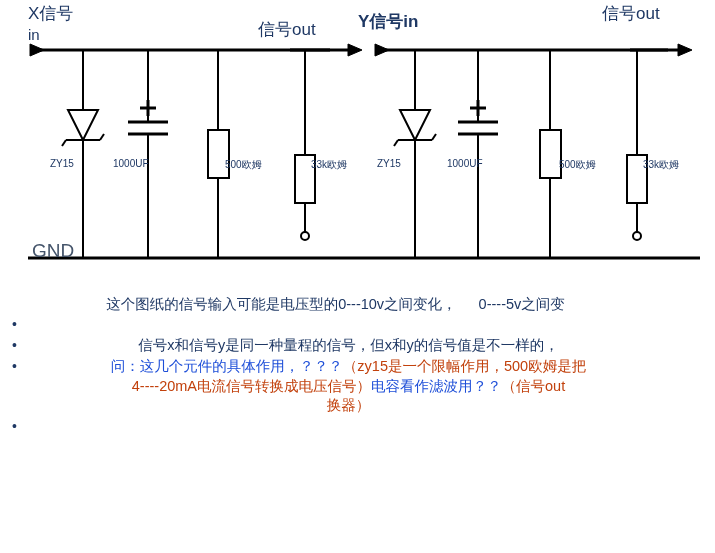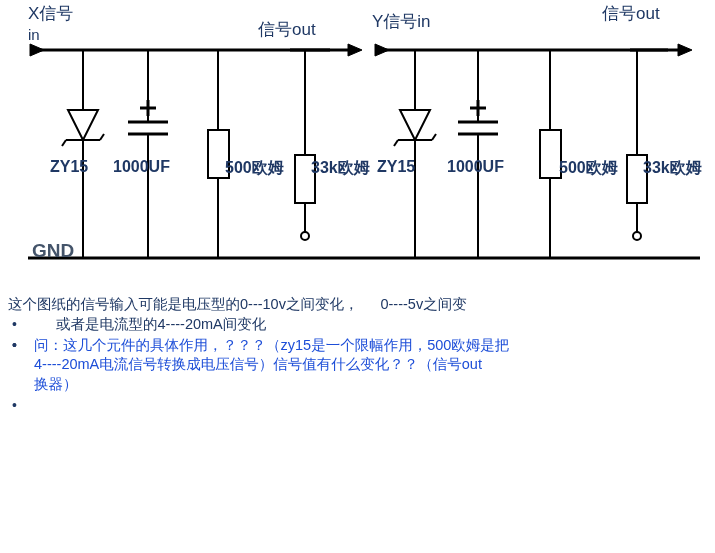--- a/index.html
+++ b/index.html
@@ -38,38 +38,38 @@
     font-family: "Liberation Sans", sans-serif;
     white-space: nowrap;
   }
   .lbl-big {
     font-size: 17px;
   }
   .lbl-mid {
     font-size: 15px;
   }
   .lbl-small {
-    font-size: 16px;
-    font-weight: bold;
+    font-size: 10px;
+    font-weight: normal;
   }
   .lbl-gnd {
     font-size: 19px;
     color: #44546a;
-    font-weight: bold;
   }
   
   .textblock {
     position: absolute;
     left: 0;
     top: 295px;
     width: 663px;
     height: 258px;
     font-size: 14.5px;
     color: #1f3864;
     line-height: 1.32;
+    text-align: center;
   }
   .para {
     position: relative;
     padding-left: 8px;
     margin: 0 0 1px 0;
   }
   .bullet-row {
     position: relative;
     padding-left: 34px;
     margin: 0 0 2px 0;
@@ -83,21 +83,21 @@
   }
   .indent {
     display: inline-block;
     width: 48px;
   }
   .indent-sm {
     display: inline-block;
     width: 22px;
   }
   .cyan {
-    color: #1d4ed8;
+    color: #c2410c;
   }
   .navy {
     color: #1d4ed8;
   }
   .nowrapline {
     display: block;
   }
 </style>
 </head>
 <body>
@@ -167,21 +167,21 @@
       <rect x="627" y="155" width="20" height="48" fill="#ffffff" stroke="#000" stroke-width="2"></rect>
       <line x1="637" y1="203" x2="637" y2="232" stroke="#000" stroke-width="2"></line>
       <circle cx="637" cy="236" r="4" fill="#ffffff" stroke="#000" stroke-width="2"></circle>
     </svg>
 
     <div class="lbl lbl-big" style="left:28px; top:2px;">X信号</div>
     <div class="lbl lbl-mid" style="left:28px; top:26px;">in</div>
 
     <div class="lbl lbl-big" style="left:258px; top:18px;">信号out</div>
 
-    <div class="lbl lbl-big" style="left:372px; top:10px;">Y信号in</div>
+    <div class="lbl lbl-big" style="left:358px; top:10px;font-weight:bold;">Y信号in</div>
 
     <div class="lbl lbl-big" style="left:602px; top:2px;">信号out</div>
 
     <div class="lbl lbl-gnd" style="left:32px; top:240px;">GND</div>
 
     <div class="lbl lbl-small" style="left:50px; top:158px;">ZY15</div>
     <div class="lbl lbl-small" style="left:113px; top:158px;">1000UF</div>
     <div class="lbl lbl-small" style="left:225px; top:158px;">500欧姆</div>
     <div class="lbl lbl-small" style="left:311px; top:158px;">33k欧姆</div>
 
@@ -193,34 +193,35 @@
 
   <div class="textblock">
 
     <div class="para">
       <span>这个图纸的信号输入可能是电压型的0---10v之间变化，</span><span class="indent-sm"></span><span>0----5v之间变</span>
     </div>
 
 
     <div class="bullet-row">
       <span class="dot">•</span>
-      <span class="indent-sm"></span><span>或者是电流型的4----20mA间变化</span>
-    </div>
-
-    <div class="bullet-row">
-      <span class="dot">•</span>
+      <span class="indent-sm"></span>
+    </div>
+
+    <div class="bullet-row">
+      <span class="dot">•</span>
+      <span>信号x和信号y是同一种量程的信号，但x和y的信号值是不一样的，</span>
     </div>
 
     <div class="bullet-row">
       <span class="dot">•</span>
       <span class="nowrapline">
         <span class="navy">问：这几个元件的具体作用，？？？</span><span class="cyan">（zy15是一个限幅作用，500欧姆是把</span>
       </span>
       <span class="nowrapline">
-        <span class="cyan">4----20mA电流信号转换成电压信号）</span><span class="navy">信号值有什么变化？？</span><span class="cyan">（信号out</span>
+        <span class="cyan">4----20mA电流信号转换成电压信号）</span><span class="navy">电容看作滤波用？？</span><span class="cyan">（信号out</span>
       </span>
       <span class="nowrapline">
         <span class="cyan">换器）</span>
       </span>
     </div>
 
     <div class="bullet-row">
       <span class="dot">•</span>
     </div>
 

